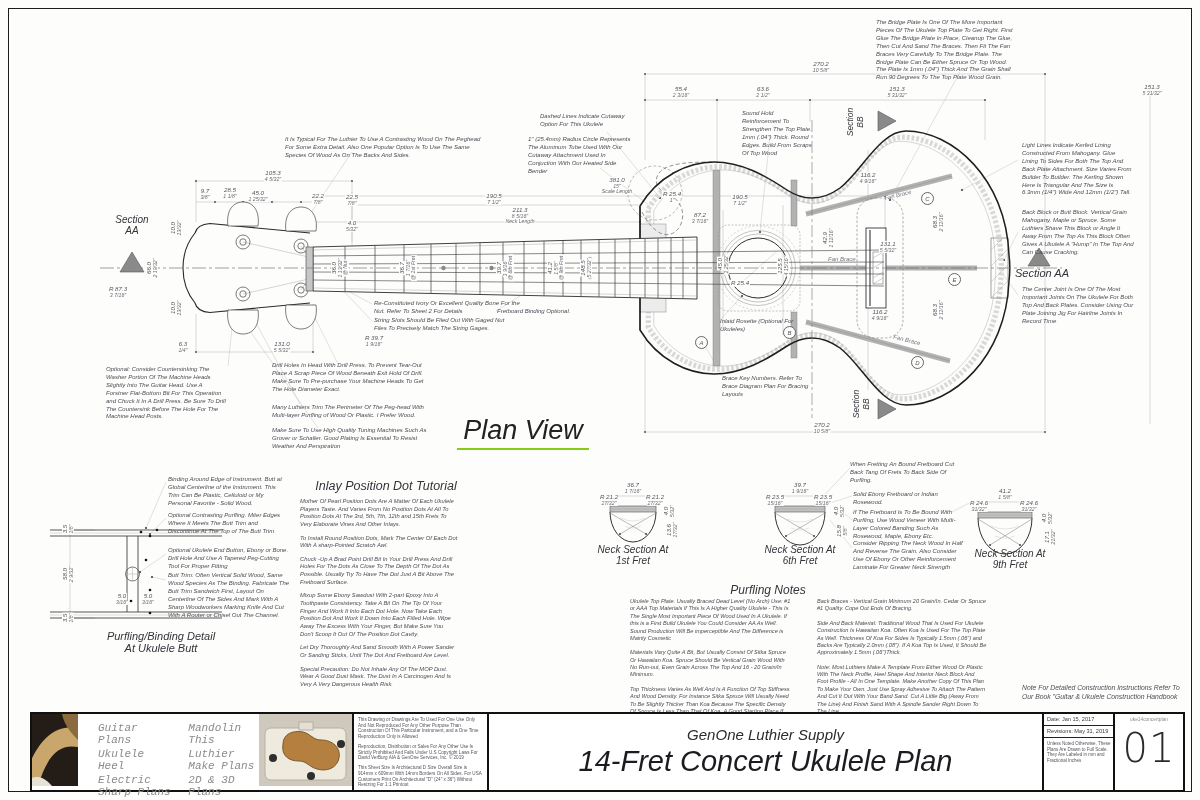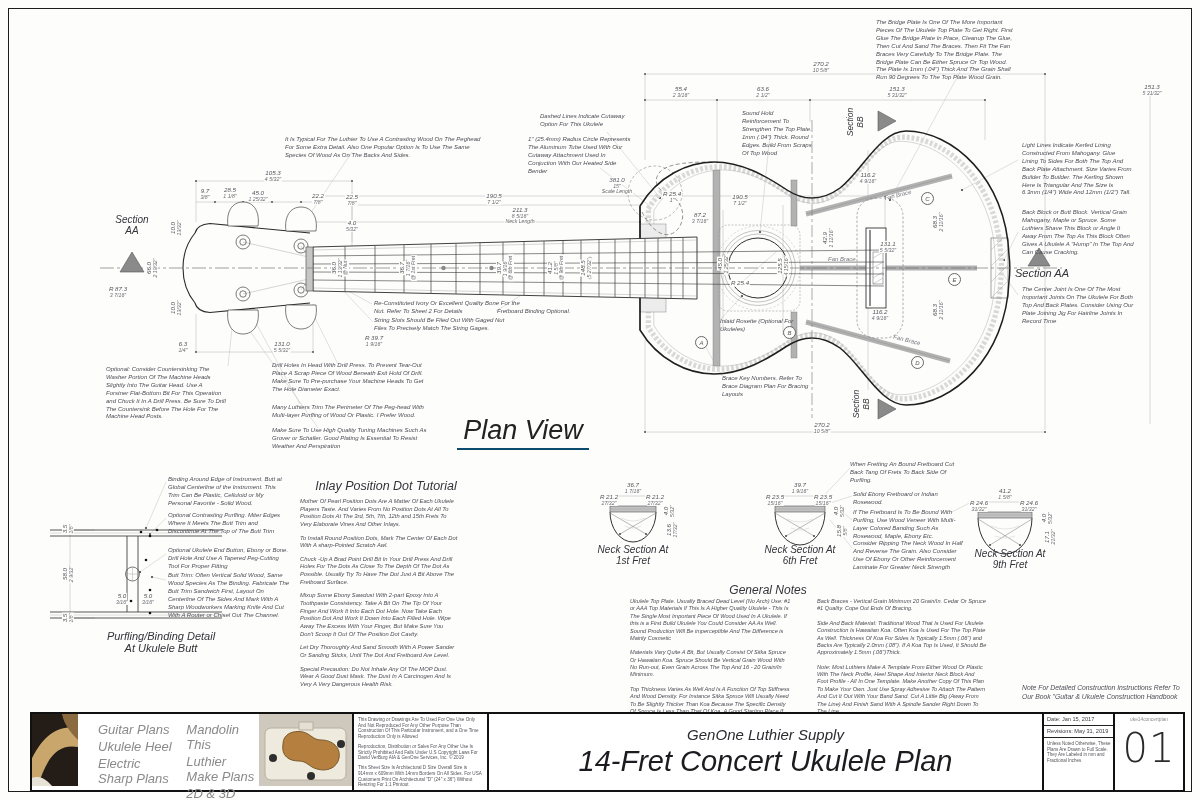--- a/index.html
+++ b/index.html
@@ -7,36 +7,36 @@
          font-family:"Liberation Sans",sans-serif;color:#2e2e34;}
   #border-frame{position:absolute;left:8px;top:8px;width:1182px;height:782px;border:1.6px solid #1c1c1c;}
   svg.draw{position:absolute;left:0;top:0;width:1200px;height:800px;}
   .ann{position:absolute;font-style:italic;font-size:6px;line-height:1.32;color:#4c4c55;}
   .prewrap{white-space:pre-line;}
   .dim{position:absolute;display:flex;flex-direction:column;align-items:center;
        font-style:italic;color:#55555c;pointer-events:none;}
   .dim .mm{font-size:6.2px;line-height:1.05;background:#fdfdfc;padding:0 1px;}
   .dim .in{font-size:5.2px;line-height:1.1;color:#6a6a72;background:#fdfdfc;padding:0 1px;}
   .label-lg{position:absolute;font-style:italic;font-size:27px;color:#222;}
-  .label-lg span{display:inline-block;border-bottom:2px solid #0c4a6e;padding:0 6px 2px 6px;}
+  .label-lg span{display:inline-block;border-bottom:2px solid #84cc16;padding:0 6px 2px 6px;}
   .label-md{position:absolute;font-style:italic;font-size:11px;color:#33333a;text-align:center;}
   .label-sm{position:absolute;font-style:italic;font-size:10px;color:#33333a;text-align:center;}
   .rot{transform-origin:center center;}
   .fanlabel{position:absolute;font-style:italic;font-size:6px;color:#7a7a80;}
   .bkey{position:absolute;width:11px;height:11px;border:0.8px solid #666;border-radius:50%;
         font-size:6px;font-style:italic;color:#555;display:flex;align-items:center;justify-content:center;background:#fdfdfc;}
   
   #tblock{position:absolute;left:30px;top:712px;width:1151px;height:76px;border:2px solid #111;
           display:flex;background:#fff;}
   .tb-cell{border-right:2px solid #111;position:relative;height:100%;box-sizing:border-box;}
   #tb-logo{width:322px;display:flex;align-items:stretch;}
   #logo-text{flex:1;padding:4px 2px 0 6px;}
   #logo-title{font-style:italic;font-size:19px;color:#3a3a3a;letter-spacing:0.5px;}
   .logo-cols{display:flex;gap:14px;margin-top:4px;margin-left:14px;}
-  .logo-cols div p{margin:0 0 2px 0;font-style:italic;font-size:13px;color:#8a8a8a;}
+  .logo-cols div p{margin:0 0 2px 0;font-style:italic;font-size:11px;color:#8a8a8a;font-family:Liberation Mono, monospace;}
   .photo{position:relative;overflow:hidden;}
   #tb-legal{width:135px;padding:3px 4px;}
   #tb-legal p{margin:0 0 4px 0;font-size:4.6px;line-height:1.25;color:#55555c;}
   #tb-title{width:555px;display:flex;flex-direction:column;align-items:center;justify-content:center;}
   #tb-company{font-style:italic;font-size:15px;color:#2b2b30;}
   #tb-plan{font-style:italic;font-size:29px;color:#1c1c20;margin-top:2px;}
   #tb-date{width:71px;font-size:5.6px;}
   #tb-date .row{border-bottom:1px solid #222;padding:2px 2px 3px 3px;color:#3c3c44;}
   #tb-date .note{font-size:4.5px;line-height:1.25;padding:3px 2px 0 3px;color:#55555c;}
   #tb-num{width:68px;border-right:none;display:flex;flex-direction:column;align-items:center;}
@@ -638,21 +638,21 @@
   <div class="label-md" style="left:281px;top:479px;width:210px;font-size:12.5px;">Inlay Position Dot Tutorial</div>
   <div id="inlay-paras" style="position:absolute;left:300px;top:498px;width:158px;">
       <p style="margin: 0px 0px 6px; font-style: italic; font-size: 5.8px; line-height: 1.32; color: rgb(76, 76, 85);">Mother Of Pearl Position Dots Are A Matter Of Each Ukulele Players Taste. And Varies From No Position Dots At All To Position Dots At The 3rd, 5th, 7th, 12th and 15th Frets To Very Elaborate Vines And Other Inlays.</p>
       <p style="margin: 0px 0px 6px; font-style: italic; font-size: 5.8px; line-height: 1.32; color: rgb(76, 76, 85);">To Install Round Position Dots, Mark The Center Of Each Dot With A sharp-Pointed Scratch Awl.</p>
       <p style="margin: 0px 0px 6px; font-style: italic; font-size: 5.8px; line-height: 1.32; color: rgb(76, 76, 85);">Chuck -Up A Brad Point Drill Bit In Your Drill Press And Drill Holes For The Dots As Close To The Depth Of The Dot As Possible. Usually Try To Have The Dot Just A Bit Above The Fretboard Surface.</p>
       <p style="margin: 0px 0px 6px; font-style: italic; font-size: 5.8px; line-height: 1.32; color: rgb(76, 76, 85);">Mixup Some Ebony Sawdust With 2-part Epoxy Into A Toothpaste Consistency. Take A Bit On The Tip Of Your Finger And Work It Into Each Dot Hole. Now Take Each Position Dot And Work It Down Into Each Filled Hole. Wipe Away The Excess With Your Finger, But Make Sure You Don't Scoop It Out Of The Position Dot Cavity.</p>
       <p style="margin: 0px 0px 6px; font-style: italic; font-size: 5.8px; line-height: 1.32; color: rgb(76, 76, 85);">Let Dry Thoroughly And Sand Smooth With A Power Sander Or Sanding Sticks, Until The Dot And Fretboard Are Level.</p>
       <p style="margin: 0px 0px 6px; font-style: italic; font-size: 5.8px; line-height: 1.32; color: rgb(76, 76, 85);">Special Precaution: Do Not Inhale Any Of The MOP Dust. Wear A Good Dust Mask. The Dust In A Carcinogen And Is Very A Very Dangerous Health Risk.</p>
     </div>
 
-  <div class="label-md" style="left:688px;top:583px;width:160px;font-size:12px;">General Notes</div>
+  <div class="label-md" style="left:688px;top:583px;width:160px;font-size:12px;">Purfling Notes</div>
   <div id="gn-left" style="position:absolute;left:630px;top:598px;width:162px;">
       <p style="margin: 0px 0px 7px; font-style: italic; font-size: 5.6px; line-height: 1.32; color: rgb(76, 76, 85);">Ukulele Top Plate. Usually Braced Dead Level (No Arch) Use: #1 or AAA Top Materials If This Is A Higher Quality Ukulele - This Is The Single Most Important Piece Of Wood Used In A Ukulele. If this is a First Build Ukulele You Could Consider AA As Well. Sound Production Will Be imperceptible And The Difference is Mainly Cosmetic</p>
       <p style="margin: 0px 0px 7px; font-style: italic; font-size: 5.6px; line-height: 1.32; color: rgb(76, 76, 85);">Materials Vary Quite A Bit, But Usually Consist Of Sitka Spruce Or Hawaiian Koa. Spruce Should Be Vertical Grain Wood With No Run-out, Even Grain Across The Top And 16 - 20 Grain/In Minimum.</p>
       <p style="margin: 0px 0px 7px; font-style: italic; font-size: 5.6px; line-height: 1.32; color: rgb(76, 76, 85);">Top Thickness Varies As Well And Is A Function Of Top Stiffness And Wood Density. For Instance Sitka Spruce Will Usually Need To Be Slightly Thicker Than Koa Because The Specific Density Of Spruce Is Less Than That Of Koa. A Good Starting Place If About 1.5 mm For Koa. With a Good Stiff Sitka Spruce You Can Go With About 2mm Of Thickness.</p>
     </div>
   <div id="gn-right" style="position:absolute;left:817px;top:598px;width:170px;">
       <p style="margin: 0px 0px 7px; font-style: italic; font-size: 5.6px; line-height: 1.32; color: rgb(76, 76, 85);">Back Braces - Vertical Grain Minimum 20 Grain/In. Cedar Or Spruce #1 Quality. Cope Out Ends Of Bracing.</p>
       <p style="margin: 0px 0px 7px; font-style: italic; font-size: 5.6px; line-height: 1.32; color: rgb(76, 76, 85);">Side And Back Material: Traditional Wood That Is Used For Ukulele Construction Is Hawaiian Koa. Often Koa Is Used For The Top Plate As Well. Thickness Of Koa For Sides Is Typically 1.5mm (.06") and Backs Are Typically 2.0mm (.08"). If A Koa Top Is Used, It Should Be Approximately 1.5mm (.06")Thick.</p>
       <p style="margin: 0px 0px 7px; font-style: italic; font-size: 5.6px; line-height: 1.32; color: rgb(76, 76, 85);">Note: Most Luthiers Make A Template From Either Wood Or Plastic With The Neck Profile, Heel Shape And Interior Neck Block And Foot Profile - All In One Template. Make Another Copy Of This Plan To Make Your Own. Just Use Spray Adhesive To Attach The Pattern And Cut It Out With Your Band Sand. Cut A Little Big (Away From The Line) And Finish Sand With A Spindle Sander Right Down To The Line</p>
     </div>

